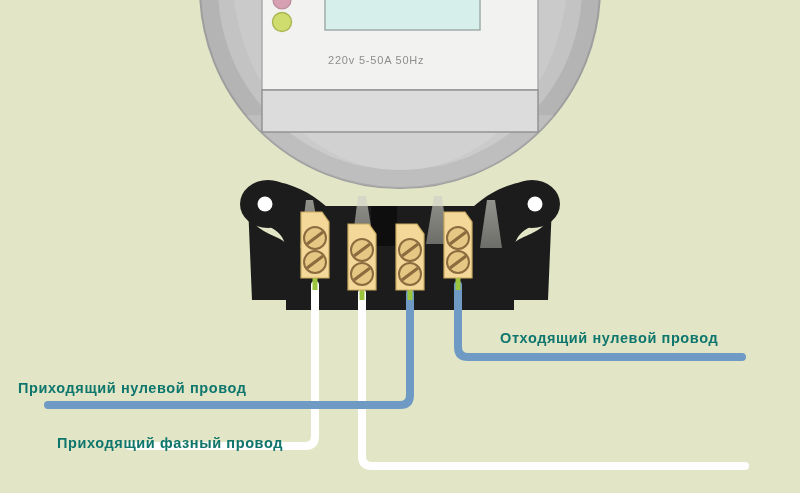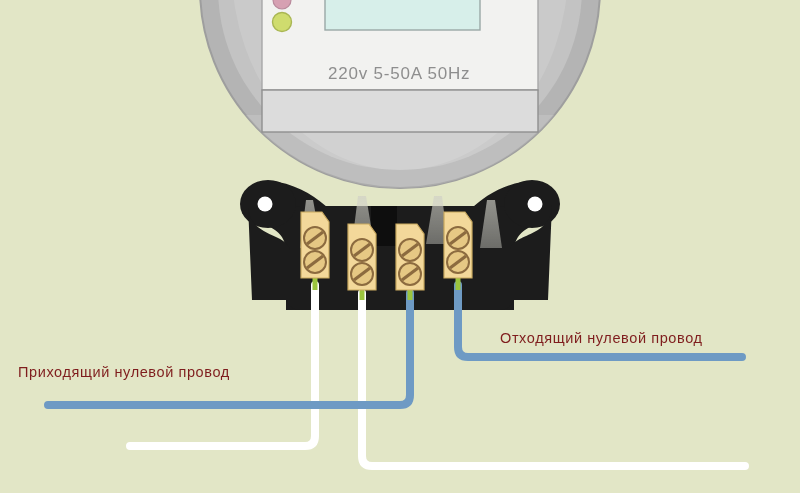--- a/index.html
+++ b/index.html
@@ -22,36 +22,36 @@
   }
   #stage > svg {
     position: absolute;
     top: 0;
     left: 0;
   }
   .lbl {
     position: absolute;
     font-family: "Liberation Sans", sans-serif;
     font-size: 14.5px;
-    font-weight: 400;
-    color: #7f1d1d;
+    font-weight: 700;
+    color: #0f766e;
     letter-spacing: 0.6px;
     white-space: nowrap;
     text-shadow: 0 0 1px rgba(226,230,198,0.9);
   }
-  #lbl-in-neutral { left: 18px;  top: 364px; }
+  #lbl-in-neutral { left: 18px;  top: 380px; }
   #lbl-in-phase   { left: 57px;  top: 435px; }
   #lbl-out-neutral{ left: 500px; top: 330px; }
   #lbl-out-phase  { left: 461px; top: 397px; }
   .meterText {
     position: absolute;
     left: 328px;
-    top: 64px;
+    top: 54px;
     font-family: "Liberation Sans", sans-serif;
-    font-size: 17px;
+    font-size: 11px;
     color: #8e8e8e;
     letter-spacing: 0.8px;
     white-space: nowrap;
   }
 </style>
 </head>
 <body>
 
 <div id="stage">
 
@@ -195,17 +195,18 @@
         </g>
       </g>
     </g>
 
   </svg>
 
   <div class="meterText">220v  5-50A  50Hz</div>
 
   <div class="lbl" id="lbl-in-neutral">Приходящий нулевой провод</div>
 
+  <div class="lbl" id="lbl-in-phase">Приходящий фазный провод</div>
 
   <div class="lbl" id="lbl-out-neutral">Отходящий нулевой провод</div>
 
 
 </div>
 
 </body></html>

